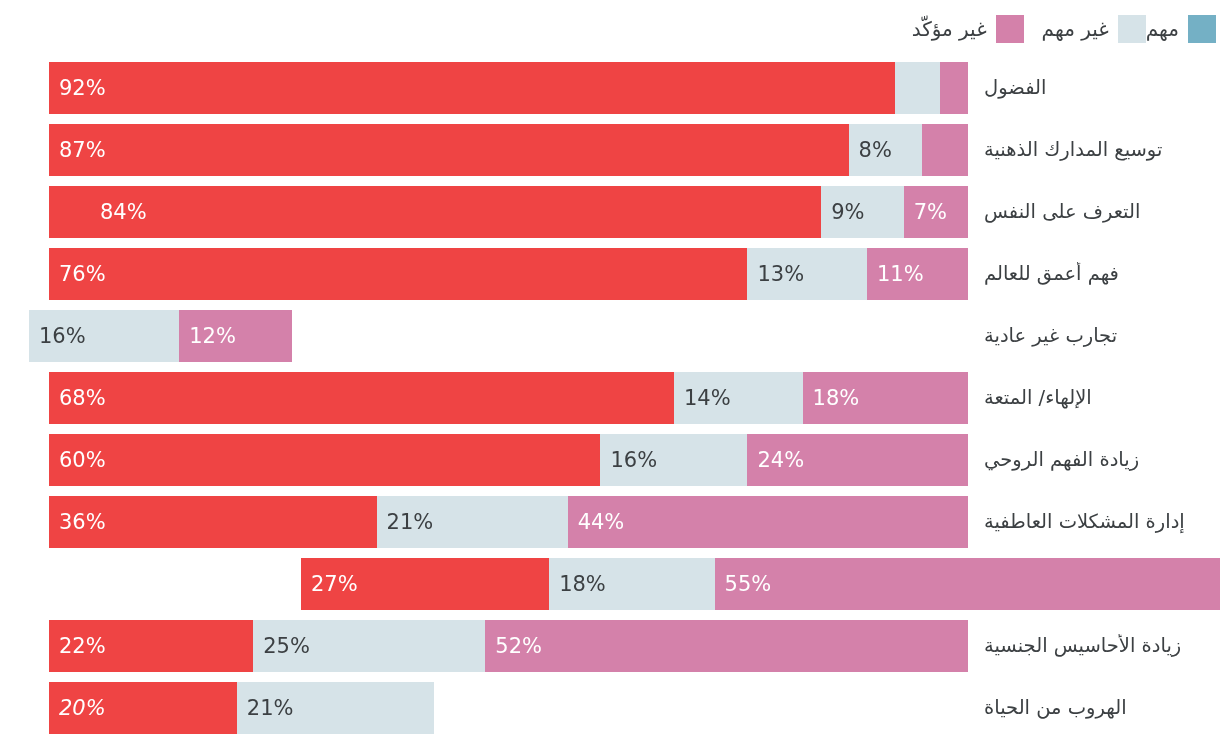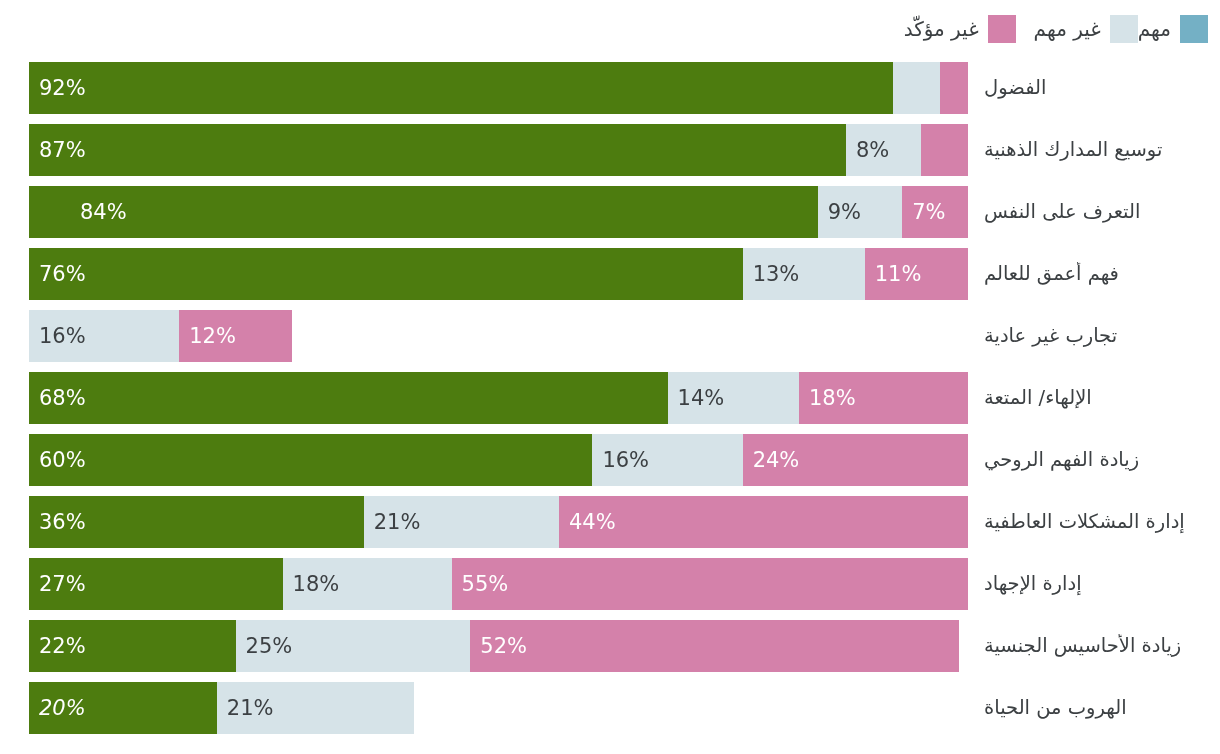--- a/index.html
+++ b/index.html
@@ -26,21 +26,21 @@
   
   .legend {
     position: absolute;
     top: 0;
     left: 0;
     width: 1220px;
     height: 57px;
     display: flex;
     flex-direction: row;
     align-items: center;
-    padding-right: 12px;
+    padding-right: 4px;
     box-sizing: border-box;
   }
   .legend-inner {
     display: flex;
     flex-direction: row-reverse;
     align-items: center;
     justify-content: flex-end;
     width: 370px;
     margin-left: 0;
     margin-right: 0;
@@ -118,21 +118,21 @@
     box-sizing: border-box;
     overflow: hidden;
   }
   .seg-value {
     padding-left: 10px;
     font-size: 21px;
     line-height: 24px;
     white-space: nowrap;
     direction: ltr;
   }
-  .seg.important { background: #4d7c0f; }
+  .seg.important { background: #ef4444; margin-left: 20px; }
   .seg.important .seg-value { color: #ffffff; }
   .seg.not-important { background: #d6e3e8; }
   .seg.not-important .seg-value { color: #3c4043; }
   .seg.unsure { background: #d481aa; }
   .seg.unsure .seg-value { color: #ffffff; }
 </style>
 </head>
 <body>
 
 <div class="chart-root">
@@ -252,21 +252,20 @@
           </div>
           <div class="seg not-important" style="width: 21%;">
             <span class="seg-value">21%</span>
           </div>
           <div class="seg unsure" style="width: 44%;">
             <span class="seg-value">44%</span>
           </div>
         </div>
       </div>
       <div class="row">
-        <div class="row-label">إدارة الإجهاد</div>
         <div class="bar-track">
           <div class="seg important" style="width: 27%;">
             <span class="seg-value">27%</span>
           </div>
           <div class="seg not-important" style="width: 18%;">
             <span class="seg-value">18%</span>
           </div>
           <div class="seg unsure" style="width: 55%;">
             <span class="seg-value">55%</span>
           </div>

